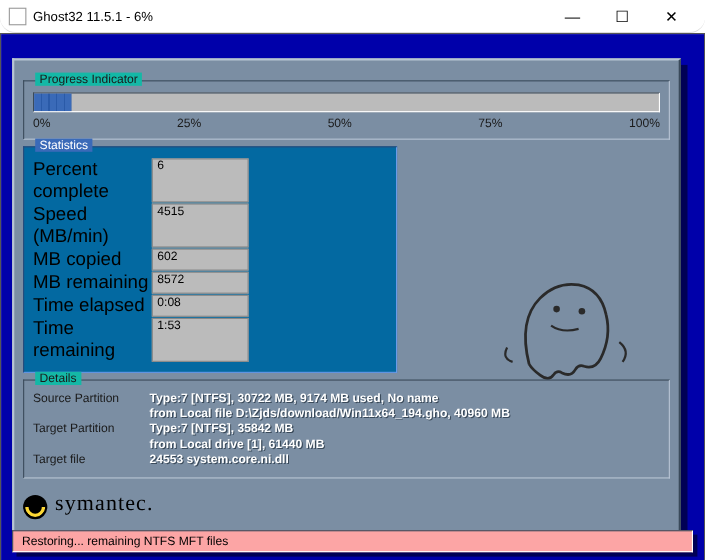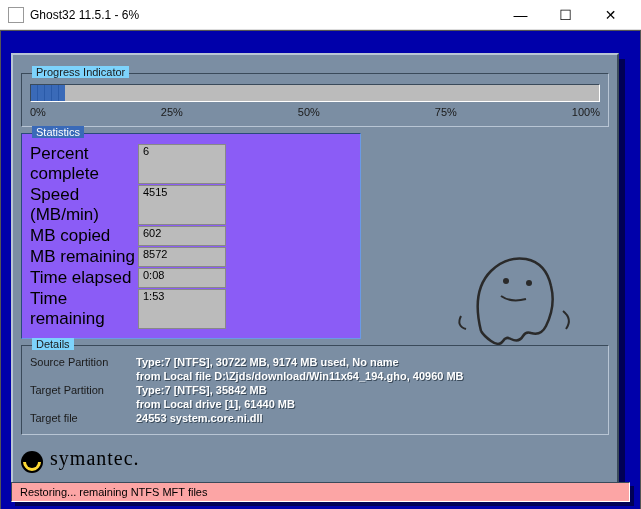--- a/index.html
+++ b/index.html
@@ -1,31 +1,31 @@
 <!DOCTYPE html>
 <html><head>
 <meta charset="utf-8">
 <style>
 * { box-sizing: border-box; margin: 0; padding: 0; }
 body { font-family: Tahoma, Arial, sans-serif; font-size: 11px; background: #fff; width: 641px; height: 509px; overflow: hidden; }
-.titlebar { height: 30px; background: #fff; border-bottom: 1px solid #ddd; display: flex; align-items: center; padding: 0 8px; }
+.titlebar { height: 30px; background: #fff; border-bottom: 1px solid #ddd; display: flex; align-items: center; padding: 0 8px; border-radius: 14px; }
 .titlebar .icon { width: 16px; height: 16px; background: #fff; border: 1px solid #999; margin-right: 6px; }
 .titlebar .title { flex: 1; font-size: 12px; }
 .titlebar .btns { display: flex; }
 .titlebar .btn { width: 45px; height: 28px; display: flex; align-items: center; justify-content: center; font-size: 14px; font-family: Arial; }
 .frame { border: 1px solid #555; }
 .blue-area { background: #0000aa; padding: 10px 10px 6px 10px; height: 479px; position: relative; }
 .ghost-win { background: #7b8ea3; border-top: 2px solid #b8c5d4; border-left: 2px solid #b8c5d4; border-right: 2px solid #3a4a5a; border-bottom: 2px solid #3a4a5a; margin: 0 auto; padding: 6px 8px 8px 8px; box-shadow: 6px 6px 0 rgba(0,0,0,0.5); width: 608px; position: absolute; left: 10px; top: 50px; }
 .copyright { color: #fff; font-weight: bold; font-size: 11px; padding: 2px 0 6px 0; text-shadow: 1px 1px 0 #3a4a5a; position: absolute; top: 58px; left: 23px; }
 .panel { border: 1px solid #3a4a5a; border-top-color: #3a4a5a; border-left-color: #3a4a5a; border-right-color: #b8c5d4; border-bottom-color: #b8c5d4; padding: 10px 8px 8px 8px; margin-bottom: 6px; position: relative; }
-.panel-label { position: absolute; top: -8px; left: 10px; background: #7dd3fc; padding: 0 4px; color: #1a1a1a; font-size: 11px; }
+.panel-label { position: absolute; top: -8px; left: 10px; background: #14b8a6; padding: 0 4px; color: #1a1a1a; font-size: 11px; }
 .progbar { height: 18px; background: #bbb; border: 1px solid #3a4a5a; border-right-color: #fff; border-bottom-color: #fff; position: relative; }
 .progfill { height: 100%; background: #2a4a8a; background: repeating-linear-gradient(90deg, #3a6ab8 0 6px, #2a5aa8 6px 7px); }
 .ticks { display: flex; justify-content: space-between; margin-top: 4px; color: #1a1a1a; font-size: 11px; }
-.stats-panel { background: #8b5cf6; padding: 10px 8px 8px 8px; width: 340px; border: 1px solid #2a4a7a; border-right-color: #6a9ae8; border-bottom-color: #6a9ae8; position: relative; margin-bottom: 6px; }
+.stats-panel { background: #0369a1; padding: 10px 8px 8px 8px; width: 340px; border: 1px solid #2a4a7a; border-right-color: #6a9ae8; border-bottom-color: #6a9ae8; position: relative; margin-bottom: 6px; }
 .stats-panel .panel-label { background: #3a6ab8; color: #fff; }
 .stat-row { display: flex; margin-bottom: 1px; }
 .stat-label { width: 108px; color: #000; font-size: 17px; }
 .stat-val { background: #bbb; border: 1px solid #888; padding: 0 4px; width: 88px; color: #000; font-size: 11px; }
 .details-row { display: flex; margin-bottom: 2px; }
 .details-label { width: 106px; color: #1a1a1a; font-size: 11px; }
 .details-val { color: #fff; font-weight: bold; font-size: 11px; flex: 1; text-shadow: 1px 1px 0 #3a4a5a; }
 .logo-area { padding: 6px 0 2px 0; }
 .logo-area .sym { font-family: Georgia, serif; font-size: 20px; color: #000; font-weight: normal; letter-spacing: 1px; }
 .sym-icon { display: inline-block; width: 22px; height: 22px; border-radius: 50%; background: #000; position: relative; vertical-align: middle; margin-right: 4px; }

